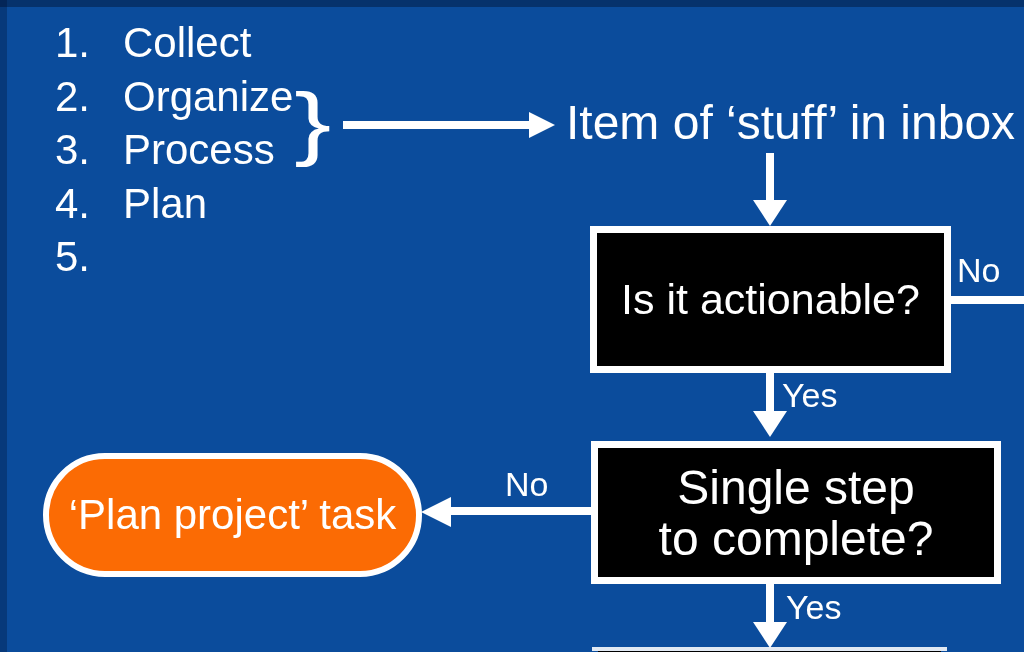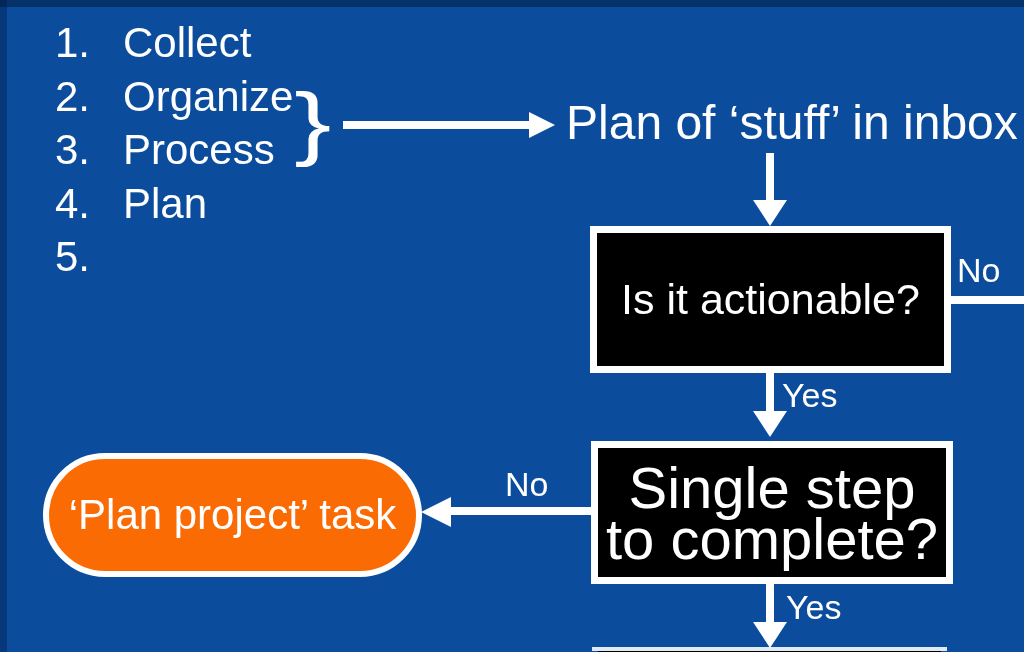--- a/index.html
+++ b/index.html
@@ -39,21 +39,21 @@
                 border-top:15px solid transparent; border-bottom:15px solid transparent; }
   .head-down  { width:0; height:0; border-top:26px solid var(--line,#fff);
                 border-left:17px solid transparent; border-right:17px solid transparent; }
 
   .inbox-label { left:566px; top:97px; font-size:48px; line-height:52px; white-space:nowrap; }
 
   .node { background:var(--node-fill,#000); border:7px solid var(--node-border,#fff);
           box-sizing:border-box; display:flex; flex-direction:column;
           align-items:center; justify-content:center; text-align:center; }
   .node-1 { left:590px; top:226px; width:361px; height:147px; font-size:43px; }
-  .node-2 { left:591px; top:441px; width:362px; height:143px; font-size:58px; line-height:51px;align-items:center; }
+  .node-2 { left:591px; top:441px; width:410px; height:143px; font-size:48px; line-height:51px;align-items:center; }
 
   .lbl { font-size:34px; line-height:46px; white-space:nowrap; }
 
   .task-pill { left:43px; top:453px; width:379px; height:124px;
                background:var(--task-fill,#fb6b04); border:6px solid var(--node-border,#fff);
                border-radius:62px; box-sizing:border-box;
                display:flex; align-items:center; justify-content:center;
                font-size:42px; white-space:nowrap; }
 
   .next-node-edge { left:592px; top:647px; width:355px; height:4px; background:rgba(255,255,255,0.88); }
@@ -86,21 +86,21 @@
     </div>
   </div>
 
   <div class="abs brace">
     <span>}</span>
   </div>
 
   <div class="abs shaft-h" style="left:343px; top:121px; width:186px;"></div>
   <div class="abs head-right" style="left:529px; top:112px;"></div>
 
-  <div class="abs inbox-label">Plan of ‘stuff’ in inbox</div>
+  <div class="abs inbox-label">Item of ‘stuff’ in inbox</div>
 
   <div class="abs shaft-v" style="left:766px; top:153px; height:48px;"></div>
   <div class="abs head-down" style="left:753px; top:200px;"></div>
 
   <div class="abs node node-1">
     <span>Is it actionable?</span>
   </div>
 
   <div class="abs lbl" style="left:957px; top:247px;">No</div>
   <div class="abs shaft-h" style="left:951px; top:296px; width:73px;"></div>

